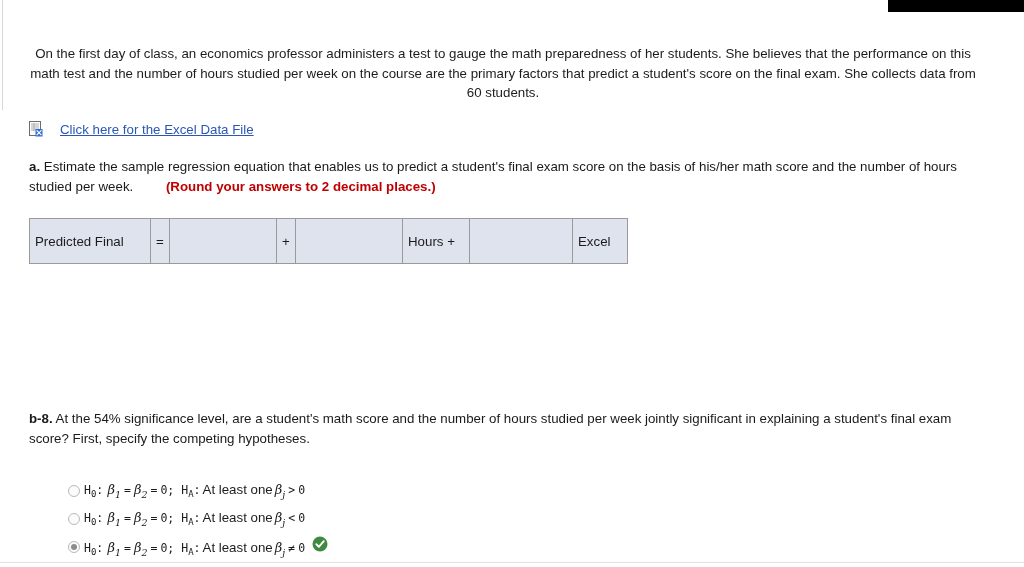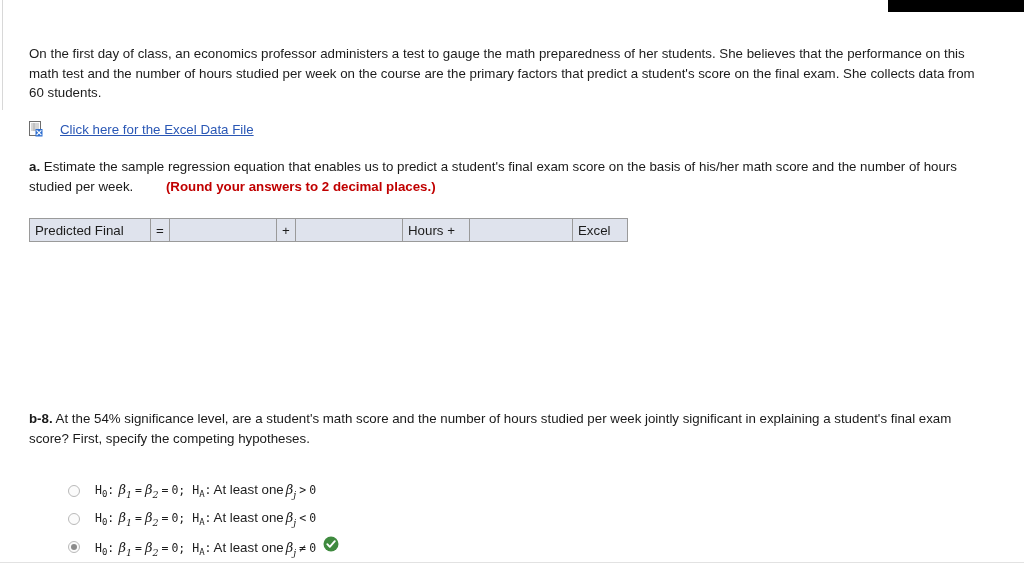--- a/index.html
+++ b/index.html
@@ -53,20 +53,21 @@
     top: 0;
     width: 960px;
   }
 
   .intro {
     margin-top: 44px;
     width: 948px;
     line-height: 1.48;
     font-size: 13.3px;
     color: #1c1c1c;
+    text-align: center;
   }
 
   .excel-link-row {
     margin-top: 18px;
     display: flex;
     align-items: center;
     gap: 17px;
   }
   .excel-icon {
     width: 14px;
@@ -99,21 +100,21 @@
     margin-top: 22px;
     border-collapse: collapse;
     table-layout: fixed;
     background: #dfe3ed;
     border: 1px solid #8b8b8b;
   }
   .ans-table td {
     border: 1px solid #9a9a9a;
     background: #dfe3ed;
     height: 22px;
-    padding: 0 5px;
+    padding: 11px 5px;
     font-size: 13.3px;
     color: #1c1c1c;
     vertical-align: middle;
     white-space: nowrap;
   }
   .c-label   { width: 110px; }
   .c-eq      { width: 8px;  text-align: left; }
   .c-input1  { width: 96px; }
   .c-plus    { width: 8px;  text-align: left; }
   .c-input2  { width: 96px; }
@@ -132,21 +133,21 @@
 
   .options {
     position: absolute;
     left: 68px;
     top: 477px;
   }
   .option-row {
     display: flex;
     align-items: center;
     height: 28px;
-    gap: 15px;
+    gap: 4px;
   }
   .radio {
     width: 12px;
     height: 12px;
     flex: 0 0 auto;
     border-radius: 50%;
     border: 1px solid #b9b9b9;
     background: #fbfbfb;
     box-sizing: border-box;
     position: relative;

